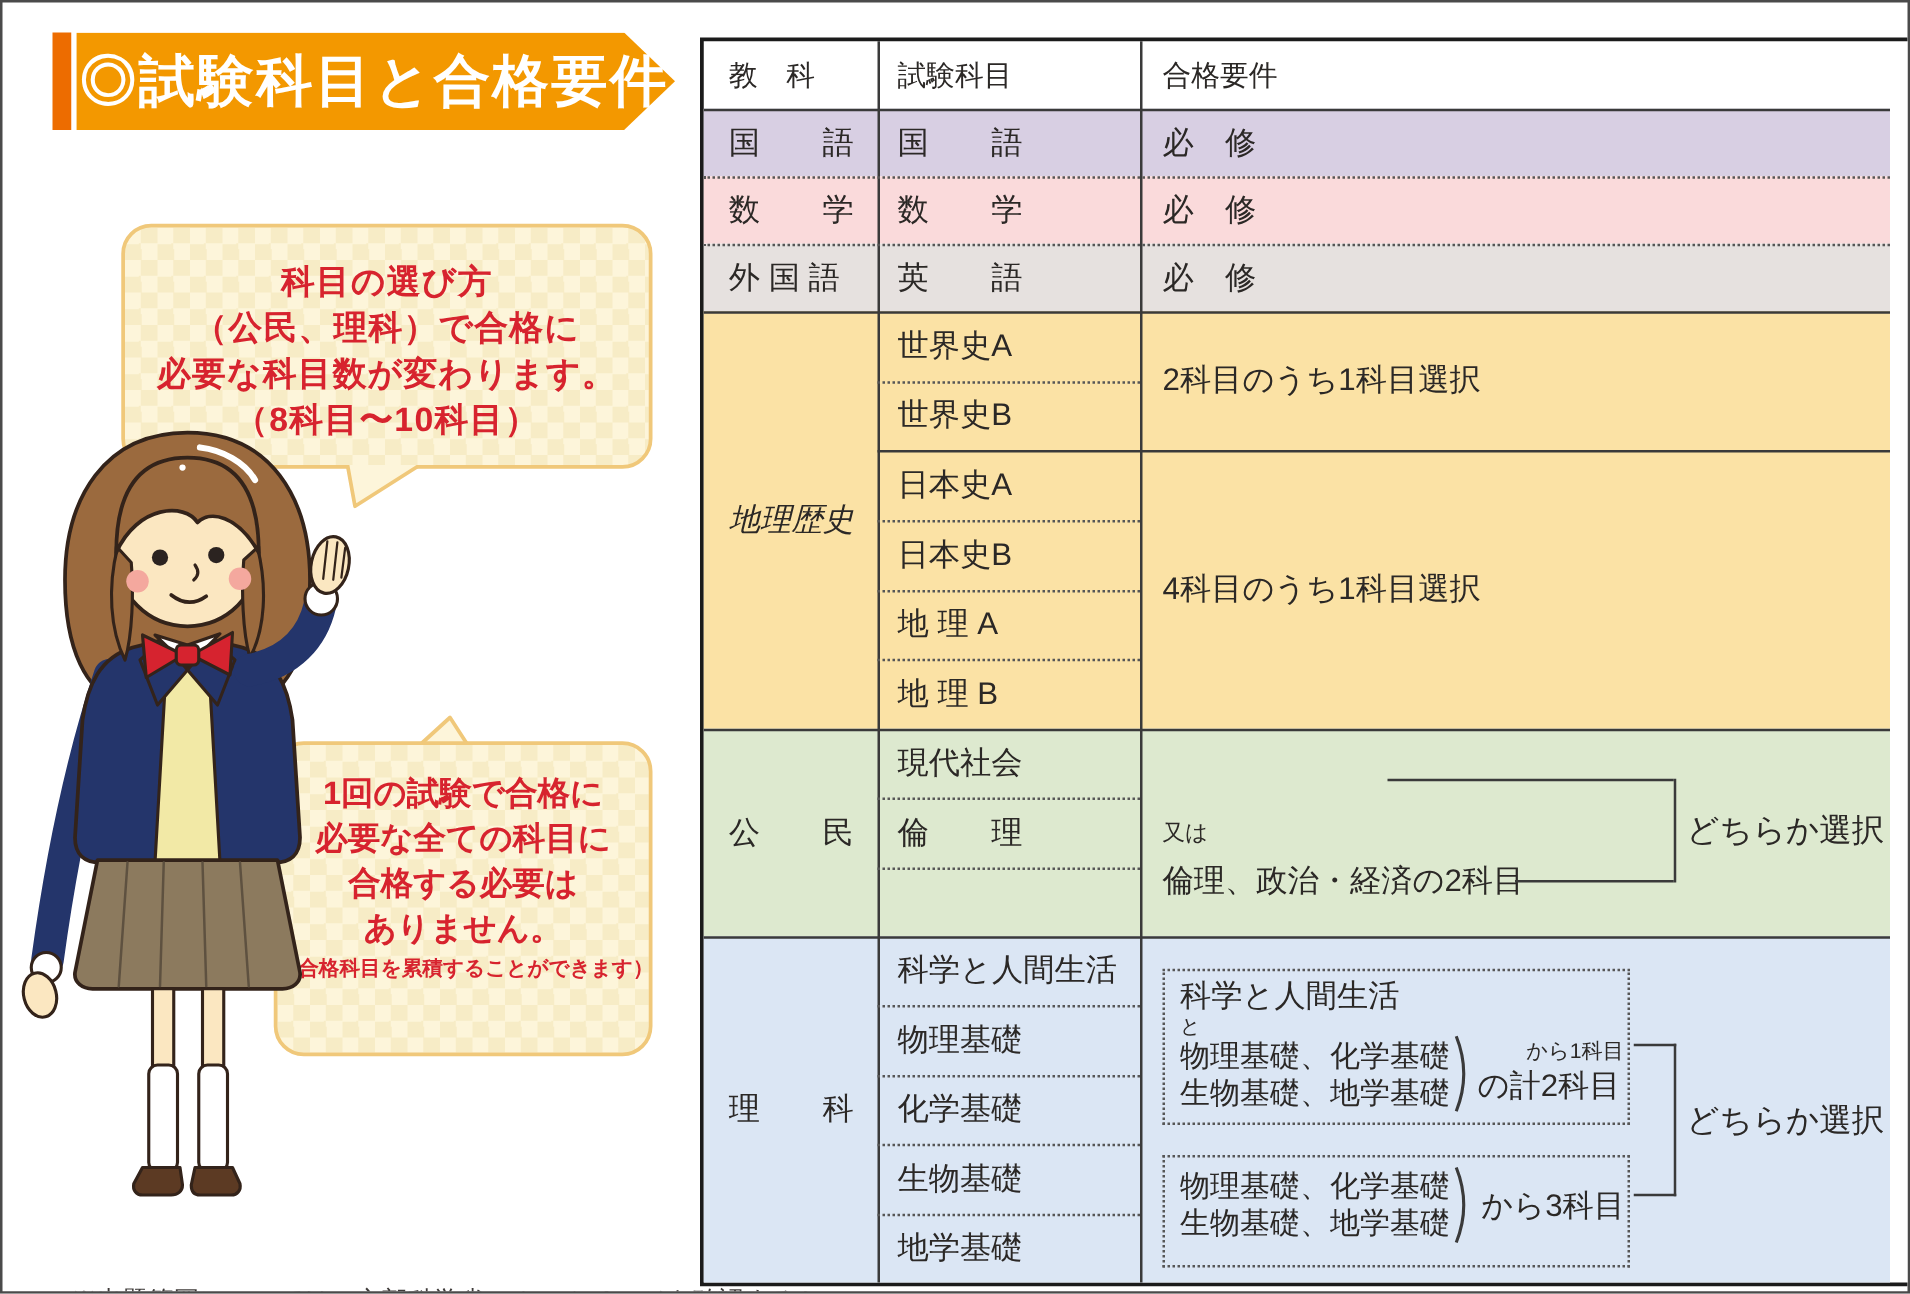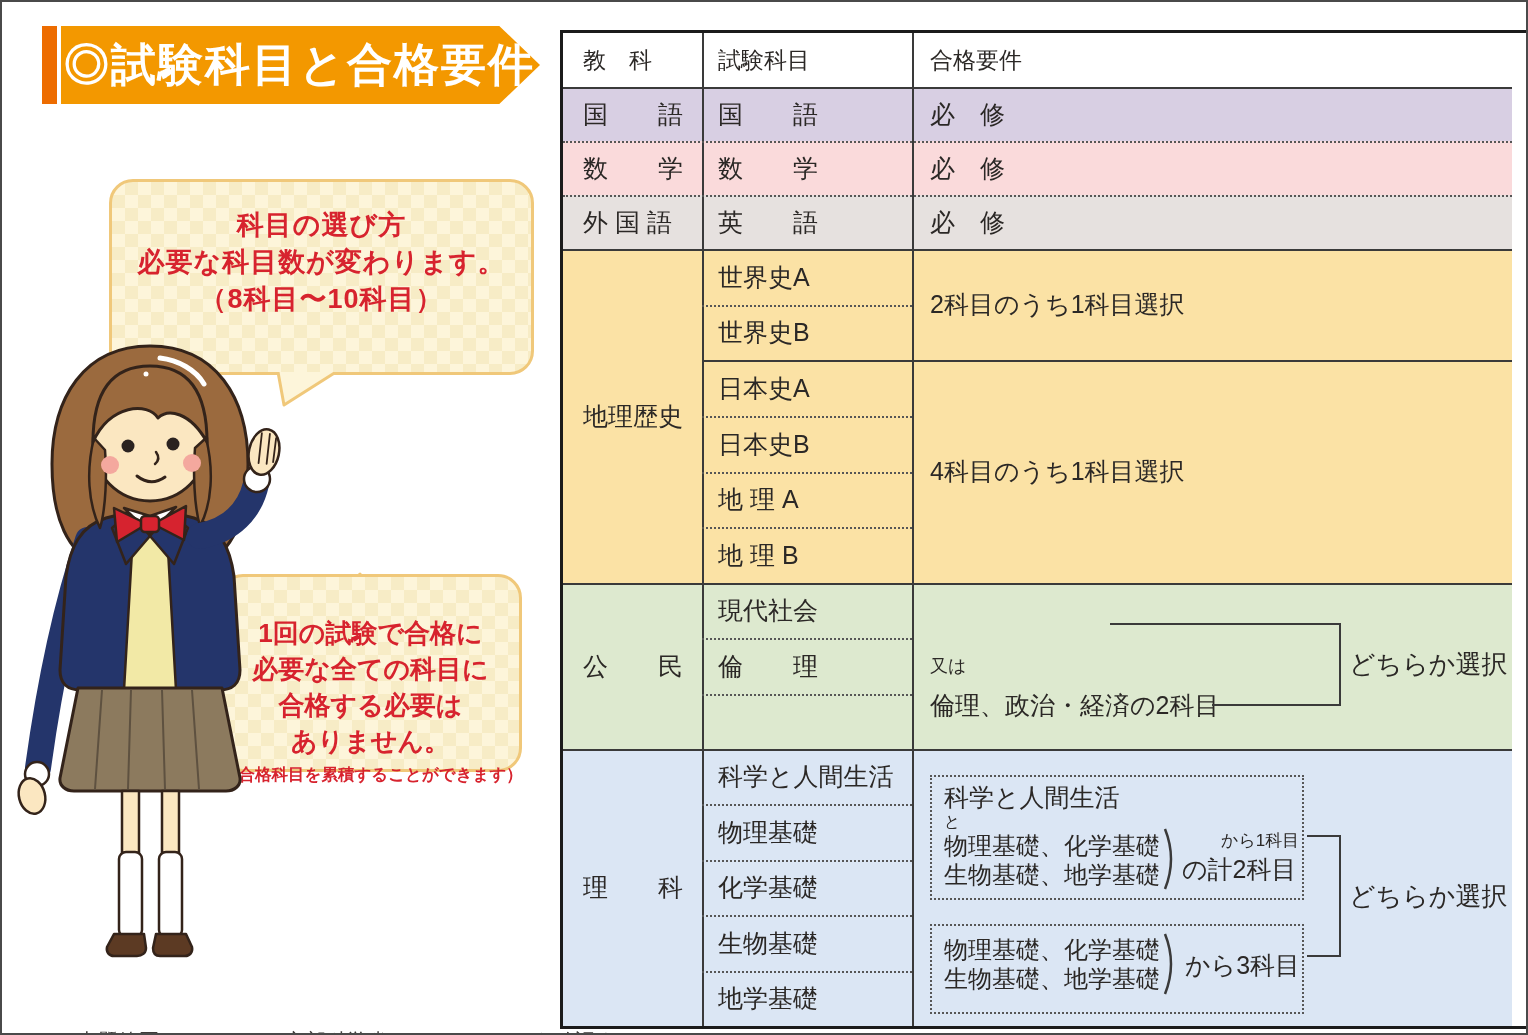--- a/index.html
+++ b/index.html
@@ -23,23 +23,23 @@
   }
   
   .bubble {
     position:absolute; box-sizing:border-box;
     background-color:#fdf5da;
     background-image:repeating-conic-gradient(#f7ecc6 0% 25%, rgba(0,0,0,0) 0% 50%);
     background-size:26px 26px;
     border:3px solid #f0c87a; border-radius:24px;
     text-align:center; color:#d7232e;
   }
-  #bubble1 { left:95px; top:177px; width:425px; height:196px; padding-top:25px;margin-left:12px; }
+  #bubble1 { left:95px; top:177px; width:425px; height:196px; padding-top:25px; }
   #bubble1 .ln { font-size:27px; font-weight:700; line-height:37px; letter-spacing:1px; white-space:pre; }
-  #bubble2 { left:217px; top:572px; width:303px; height:198px; padding-top:38px; }
+  #bubble2 { left:217px; top:591px; width:303px; height:252px; padding-top:20px; }
   #bubble2 .ln { font-size:26px; font-weight:700; line-height:36px; white-space:pre; }
   #bubble2 .sub { font-size:16.5px; font-weight:700; line-height:26px; margin-top:2px; white-space:pre; }
   .tail { position:absolute; }
   
   #footnote { position:absolute; left:55px; top:946px; font-size:20.5px; line-height:37px; color:#3e3a39; white-space:pre; }
   
   #table {
     position:absolute; left:558px; top:28px; width:1081px; height:999px;
     box-sizing:border-box; border:3px solid #1b1b1b; background:#fff;
   }
@@ -65,20 +65,21 @@
 <div id="page">
 
   <div id="banner">
     <div class="stripe"></div>
     <div class="body"></div>
     <div class="title">◎試験科目と合格要件</div>
   </div>
 
   <div id="bubble1" class="bubble">
     <div class="ln">科目の選び方</div>
+    <div class="ln">（公民、理科）で合格に</div>
     <div class="ln">必要な科目数が変わります。</div>
     <div class="ln">（8科目〜10科目）</div>
   </div>
   <svg class="tail" style="left:270px; top:370px;" width="70" height="36">
     <path d="M6,-2 L6,0 L12,33 L64,0 L64,-2 Z" fill="#fdf5da" stroke="none"></path>
     <path d="M6,0 L12,33 L64,0" fill="none" stroke="#f0c87a" stroke-width="3" stroke-linejoin="round"></path>
   </svg>
 
   <svg class="tail" style="left:318px; top:567px;" width="64" height="38">
     <path d="M6,38 L6,36 L40,5 L60,36 L60,38 Z" fill="#fdf5da" stroke="none"></path>
@@ -192,21 +193,21 @@
     <div class="cell c1" style="top:54px; line-height:54px;">国　　語</div>
     <div class="cell c2" style="top:54px; line-height:54px;">国　　語</div>
     <div class="cell c3" style="top:54px; line-height:54px;">必　修</div>
     <div class="cell c1" style="top:108px; line-height:54px;">数　　学</div>
     <div class="cell c2" style="top:108px; line-height:54px;">数　　学</div>
     <div class="cell c3" style="top:108px; line-height:54px;">必　修</div>
     <div class="cell c1" style="top:162px; line-height:54px;">外 国 語</div>
     <div class="cell c2" style="top:162px; line-height:54px;">英　　語</div>
     <div class="cell c3" style="top:162px; line-height:54px;">必　修</div>
 
-    <div class="cell c1" style="top:216px; line-height:334px;">地理歴史</div>
+    <div class="cell c1" style="top:216px; line-height:334px;font-style:italic;">地理歴史</div>
     <div class="cell c2" style="top:216px; line-height:56px;">世界史A</div>
     <div class="cell c2" style="top:272px; line-height:55px;">世界史B</div>
     <div class="cell c3" style="top:244px; line-height:55px;">2科目のうち1科目選択</div>
     <div class="cell c2" style="top:327px; line-height:56px;">日本史A</div>
     <div class="cell c2" style="top:383px; line-height:56px;">日本史B</div>
     <div class="cell c2" style="top:439px; line-height:55px;">地 理 A</div>
     <div class="cell c2" style="top:494px; line-height:56px;">地 理 B</div>
     <div class="cell c3" style="top:411px; line-height:55px;">4科目のうち1科目選択</div>
 
     <div class="cell c1" style="top:550px; line-height:166px;">公　　民</div>

